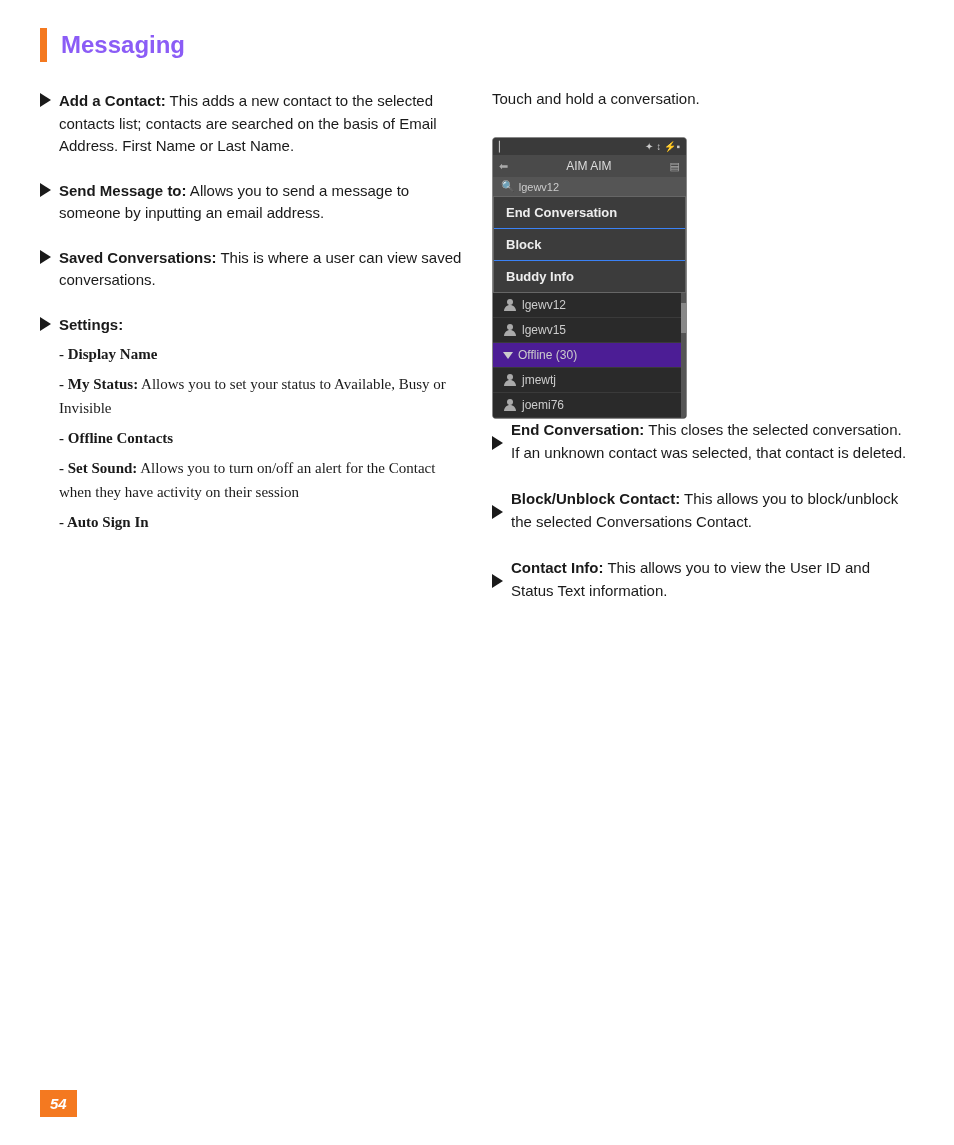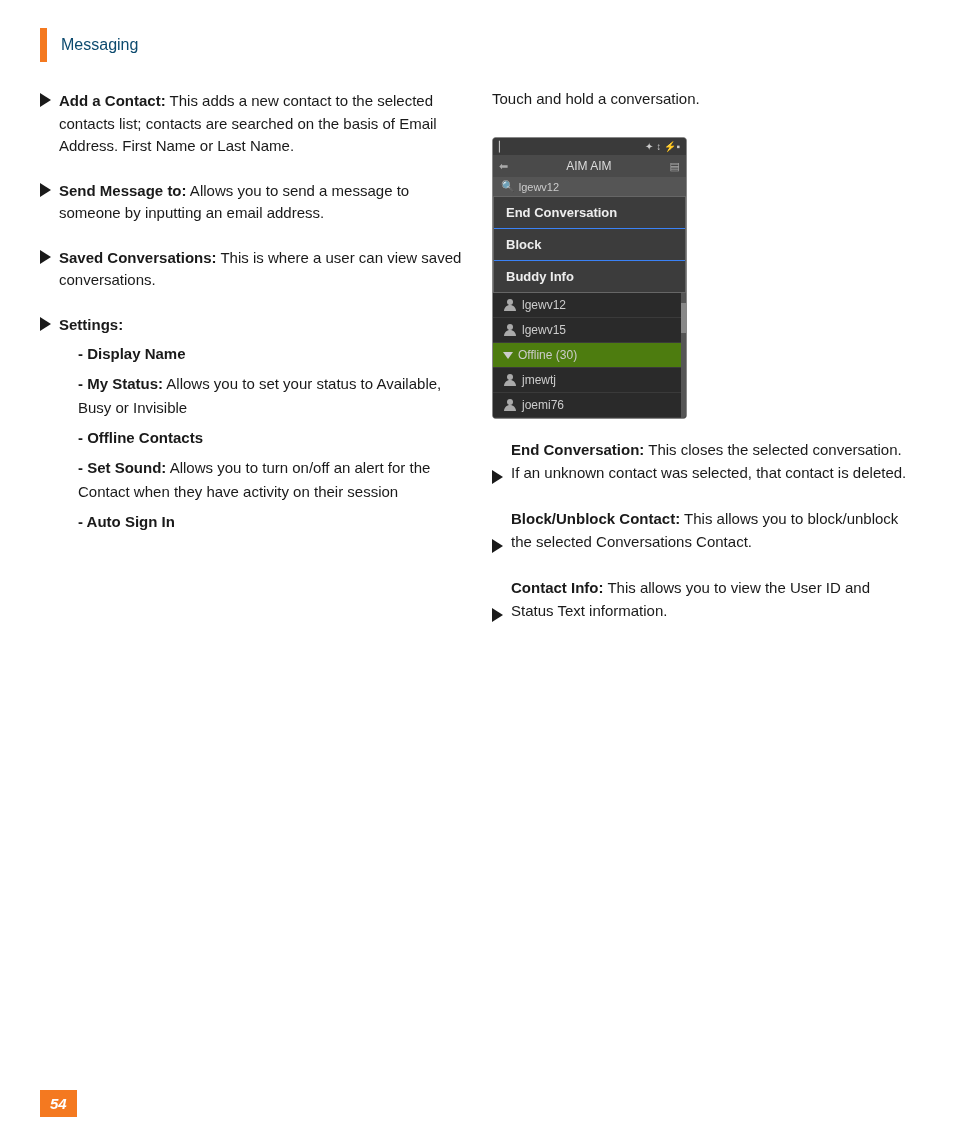--- a/index.html
+++ b/index.html
@@ -20,23 +20,23 @@
       padding: 28px 40px 18px 40px;
     }
     .orange-bar {
       width: 7px;
       height: 34px;
       background: #f47920;
       margin-right: 14px;
       flex-shrink: 0;
     }
     .page-title-text {
-      font-size: 16px;
-      font-weight: normal;
-      color: #0c4a6e;
+      font-size: 24px;
+      font-weight: bold;
+      color: #8b5cf6;
     }
 
     
     .content {
       display: flex;
       padding: 10px 40px 40px 40px;
       gap: 30px;
     }
     .col-left {
       flex: 1;
@@ -65,22 +65,22 @@
     }
     .bullet-content {
       line-height: 1.5;
     }
     .bold-label {
       font-weight: bold;
     }
 
     
     .sub-items {
-      margin-left: 19px;
       margin-top: 6px;
+      font-family: Liberation Serif, serif;
     }
     .sub-item {
       line-height: 1.6;
       margin-bottom: 6px;
     }
     .sub-item .bold-label {
       font-weight: bold;
     }
 
     
@@ -168,38 +168,38 @@
       height: 14px;
       margin-right: 5px;
       flex-shrink: 0;
     }
     .offline-header {
       display: flex;
       align-items: center;
       padding: 5px 10px;
       color: #ccc;
       font-size: 12px;
-      background: #4d7c0f;
+      background: #4c1d95;
       border-bottom: 1px solid #3a3a3a;
     }
     .tri-down {
       width: 0;
       height: 0;
       border-left: 5px solid transparent;
       border-right: 5px solid transparent;
       border-top: 7px solid #ccc;
       margin-right: 5px;
     }
 
     
     .right-bullet-item {
       display: flex;
-      align-items: flex-end;
+      align-items: center;
       margin-bottom: 24px;
-      margin-top: 20px;
+      margin-top: 0;
     }
 
     
     .page-number {
       position: absolute;
       bottom: 28px;
       left: 40px;
       background: #f47920;
       color: #ffffff;
       font-weight: bold;

